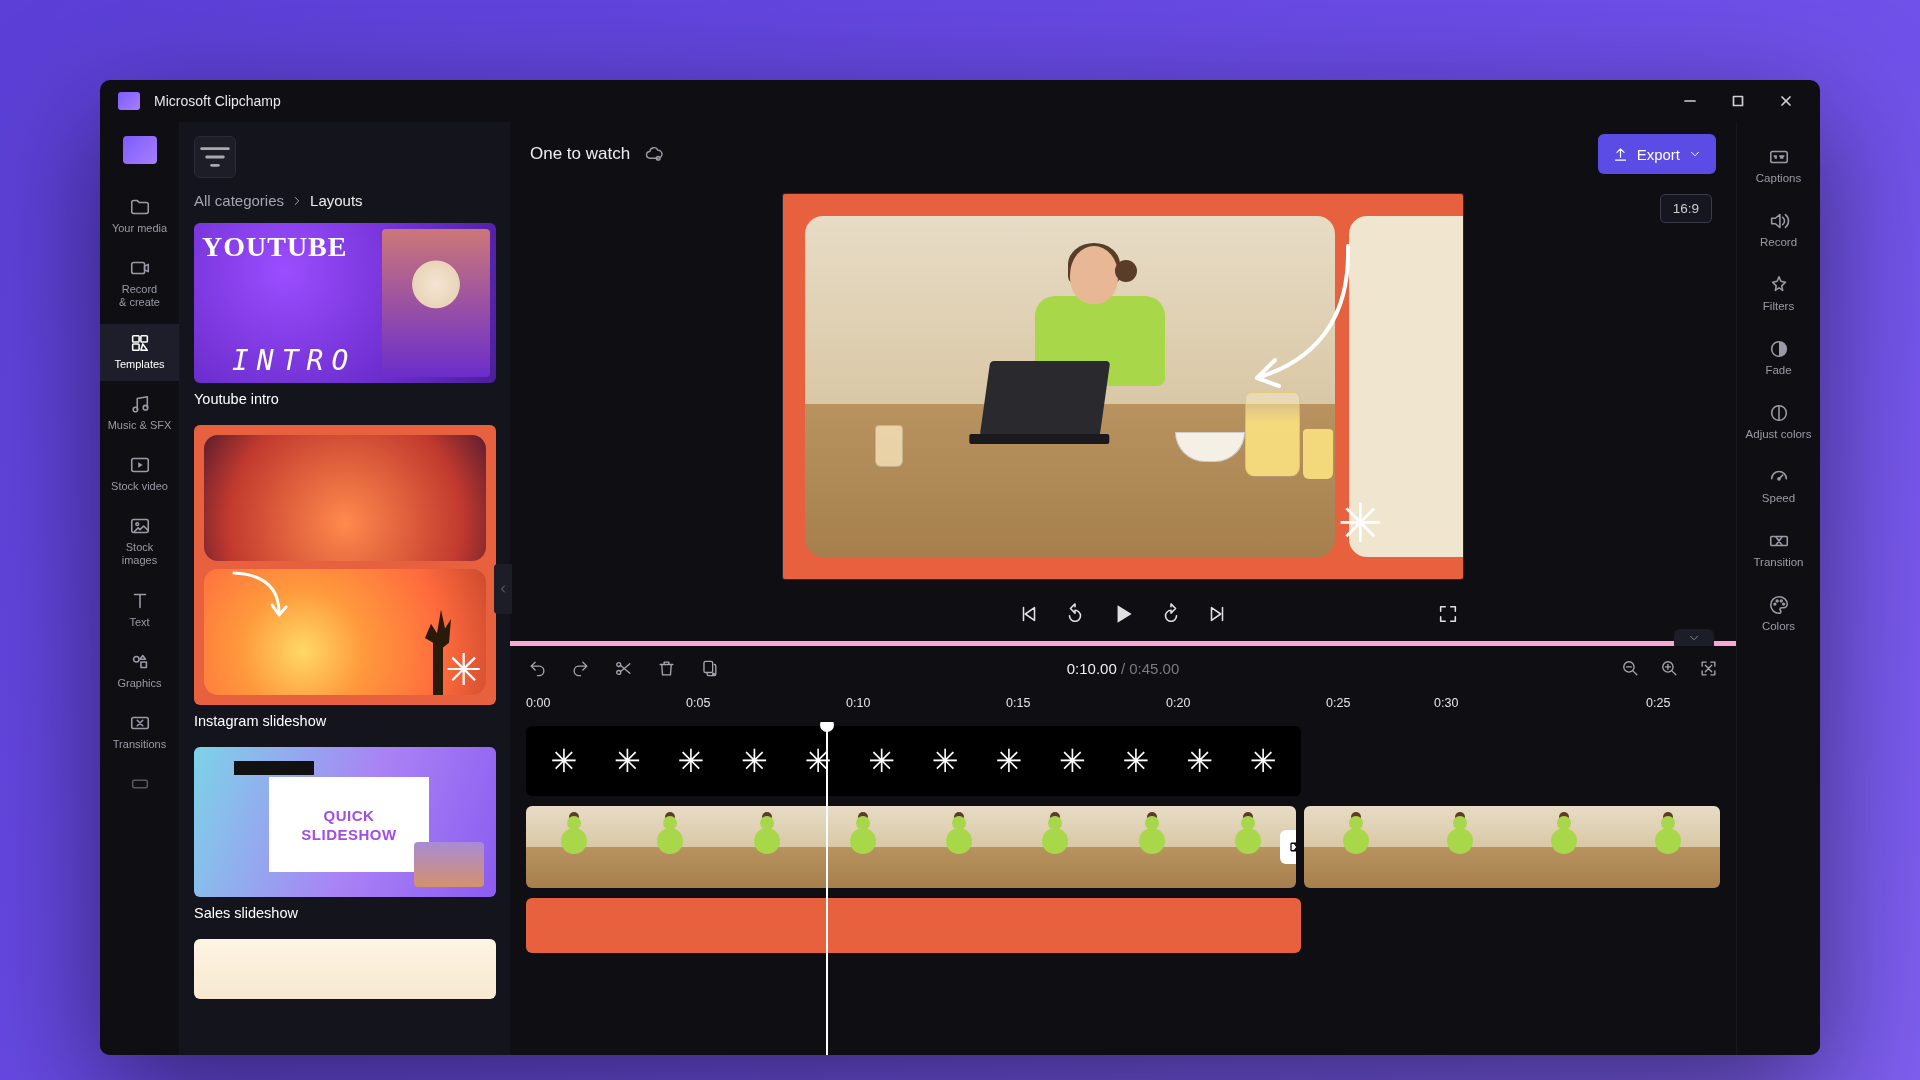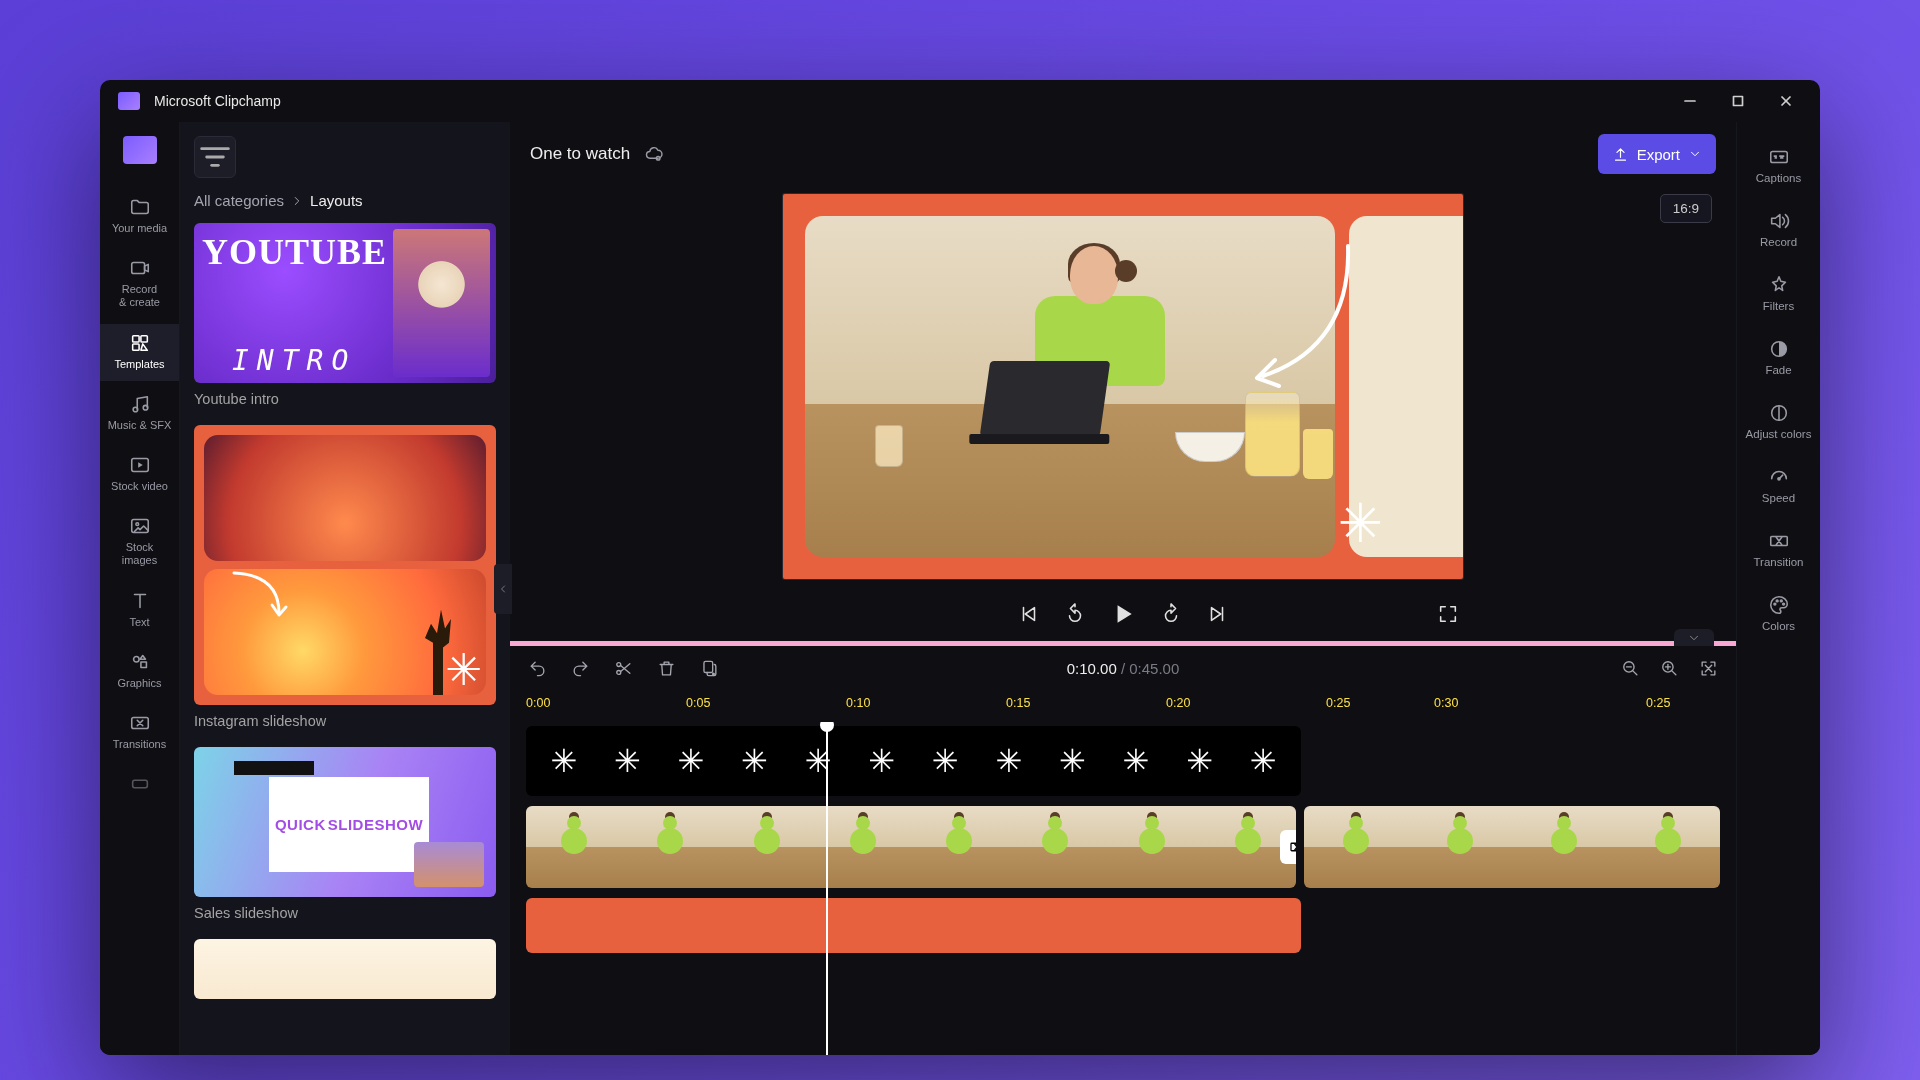--- a/index.html
+++ b/index.html
@@ -29,40 +29,40 @@
 .search-box { flex:1; height:42px; background:#1d1d28; border:1px solid #2a2a38; border-radius:6px; display:flex; align-items:center; padding:0 12px; color:#888; gap:10px;}
 .search-box input { flex:1; background:transparent; border:none; outline:none; color:#ddd; font-size:15px;}
 .filter-btn { width:42px; height:42px; background:#1d1d28; border:1px solid #2a2a38; border-radius:6px; display:flex; align-items:center; justify-content:center; color:#aaa; cursor:pointer;}
 
 .breadcrumb { padding:4px 14px 14px; color:#a5a5b0; font-size:15px; display:flex; align-items:center; gap:6px;}
 .breadcrumb .current { color:#eee; font-weight:500;}
 
 .tpl-list { flex:1; overflow:hidden; padding:0 14px; display:flex; flex-direction:column; gap:0;}
 .tpl-card { margin-bottom:18px; }
 .tpl-thumb { width:100%; border-radius:6px; overflow:hidden; position:relative; }
-.tpl-label { color:#a3a3a3; font-size:14.5px; margin-top:8px; }
+.tpl-label { color:#ffffff; font-size:14.5px; margin-top:8px; }
 
 .thumb-yt { height:160px; background: radial-gradient(circle at 30% 30%, #9b4dff 0%, #6b2dcc 60%, #4a1f99 100%); display:flex; }
 .thumb-yt .left { flex:1; padding:8px 6px 6px 8px; display:flex; flex-direction:column; justify-content:space-between; }
-.thumb-yt .t1 { color:#fff; font-weight:800; font-size:36px; letter-spacing:1px; font-family: Georgia, serif;}
+.thumb-yt .t1 { color:#fff; font-weight:800; font-size:28px; letter-spacing:1px; font-family: Georgia, serif;}
 .thumb-yt .t2 { color:#fff; font-size:28px; letter-spacing:8px; font-weight:300; font-family: monospace; padding-left:30px;font-style:italic;}
 .thumb-yt .right { width:108px; background:linear-gradient(180deg,#c77,#6b2dcc); border-radius:4px; margin:6px 6px 6px 0; position:relative; overflow:hidden;}
 .thumb-yt .right::after{content:"";position:absolute;inset:20px 10px 10px;background:radial-gradient(circle at 50% 30%, #f5e6d3 0%, #e8d4b8 25%, transparent 26%);border-radius:50%;}
 
 .thumb-ig { height:280px; background:#e8613f; padding:10px; display:flex; flex-direction:column; gap:8px; position:relative;}
 .thumb-ig .pane { flex:1; border-radius:14px; }
 .thumb-ig .p1 { background: radial-gradient(circle at 50% 70%, #ff8a4d 0%, #c23a2e 70%, #5e1d2e 100%);}
 .thumb-ig .p2 { background: radial-gradient(circle at 35% 65%, #ffd966 0%, #ff9a3d 30%, #ff6a3d 70%, #cc4a2e 100%); position:relative;}
 .thumb-ig .p2::after{content:"";position:absolute;right:25px;bottom:0;width:40px;height:95px;background:#2a1a0a;clip-path:polygon(30% 100%,30% 45%,10% 40%,25% 25%,40% 35%,50% 10%,60% 30%,75% 20%,70% 45%,55% 50%,55% 100%)}
 .thumb-ig .arrow { position:absolute; top:140px; left:30px; color:#fff;}
 .thumb-ig .star { position:absolute; bottom:10px; right:14px; color:#fff; font-size:44px;}
 
 .thumb-sales { height:150px; background:linear-gradient(110deg,#7dd3e8 0%,#a982f5 55%,#8b5cf0 100%); position:relative;}
 .thumb-sales .label-block{position:absolute;top:14px;left:40px;width:80px;height:14px;background:#111;}
-.thumb-sales .card{position:absolute;top:30px;left:75px;width:160px;height:95px;background:#fff;display:flex;flex-direction:row;align-items:center;justify-content:center;gap:2px;}
+.thumb-sales .card{position:absolute;top:30px;left:75px;width:160px;height:95px;background:#fff;display:flex;flex-direction:column;align-items:center;justify-content:center;gap:2px;}
 .thumb-sales .card .q{color:#a34de6;font-weight:900;font-size:15px;letter-spacing:0.5px;}
 .thumb-sales .mini{position:absolute;bottom:10px;right:12px;width:70px;height:45px;border-radius:4px;background:linear-gradient(180deg,#a88bd6,#d4916b);}
 
 .thumb-extra { height:60px; background:linear-gradient(180deg,#fdf4e3,#f8e9d0); border-radius:6px;}
 
 .collapse-tab { position:absolute; right:-2px; top:50%; transform:translateY(-50%); width:18px; height:50px; background:#1d1d28; border-radius:4px 0 0 4px; display:flex; align-items:center; justify-content:center; color:#888; cursor:pointer;}
 
 
 .main-area { flex:1; display:flex; flex-direction:column; background:#0f0f13; min-width:0;}
 .top-bar { height:64px; display:flex; align-items:center; padding:0 20px; gap:14px;}
@@ -100,21 +100,21 @@
 
 .timeline-zone { flex:1; display:flex; flex-direction:column; border-top:5px solid #f9a8d4; position:relative; min-height:0;}
 .tl-toolbar { height:44px; display:flex; align-items:center; padding:0 18px; gap:24px; color:#a5a5b0;}
 .tl-toolbar .ico{cursor:pointer; display:flex;}
 .tl-toolbar svg{width:19px;height:19px;}
 .tl-time { position:absolute; left:50%; transform:translateX(-50%); color:#eee; font-size:15px;}
 .tl-time .dur{color:#7a7a86;}
 .tl-toolbar .right-tools{margin-left:auto; display:flex; gap:20px;}
 .tl-expand-tab{position:absolute;top:-17px;right:22px;width:40px;height:17px;background:#1d1d28;border-radius:6px 6px 0 0;display:flex;align-items:center;justify-content:center;color:#888;}
 
-.ruler { height:32px; position:relative; color:#fde047; font-size:12.5px; margin:0 16px;}
+.ruler { height:32px; position:relative; color:#e5e5e5; font-size:12.5px; margin:0 16px;}
 .ruler .tick{position:absolute; top:6px;}
 .playhead { position:absolute; top:0; bottom:0; left:316px; width:2px; background:#fff; z-index:20;}
 .playhead::before{content:"";position:absolute;top:-4px;left:-6px;width:14px;height:14px;background:#fff;border-radius:50%;}
 
 .tracks { flex:1; padding:4px 16px 0; position:relative; overflow:hidden;}
 .track { height:70px; border-radius:6px; margin-bottom:10px; position:relative; }
 .track.effects { width:775px; background:#000; display:flex; align-items:center; justify-content:space-around; padding:0 6px;}
 .track.effects .sp{color:#fff;font-size:32px;}
 .track.video-row { height:82px; display:flex; gap:8px;}
 .clip { border-radius:6px; overflow:hidden; display:flex; position:relative;}

